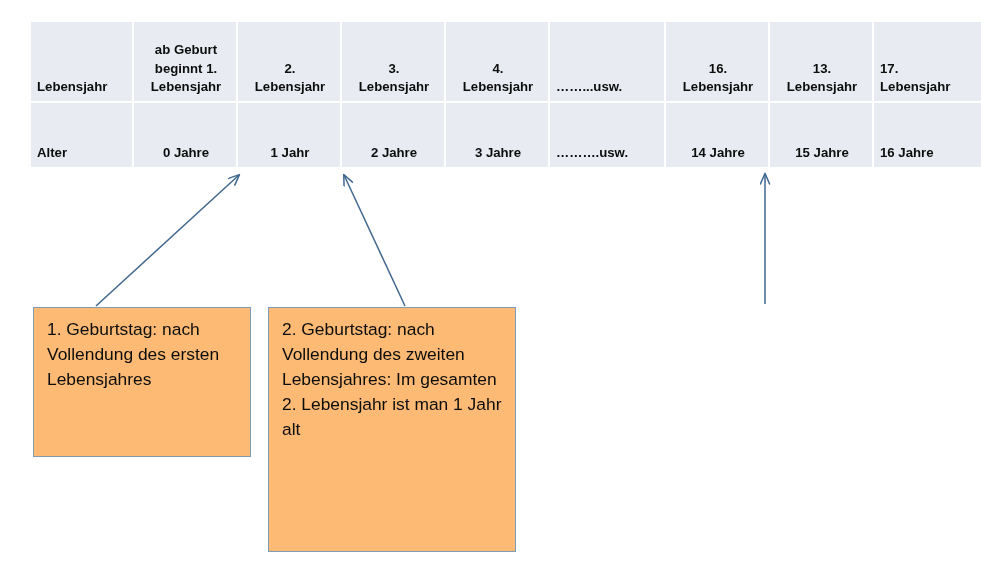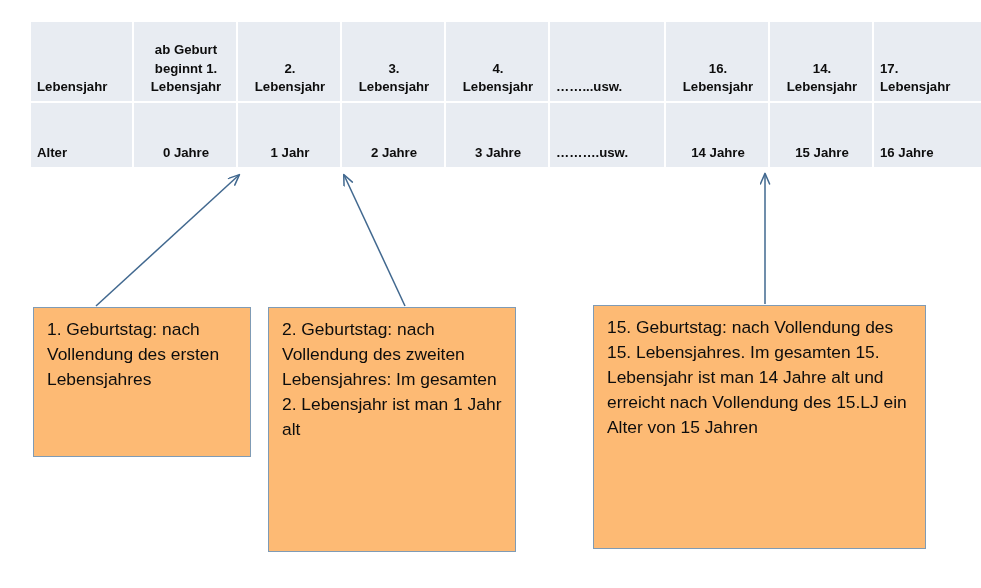--- a/index.html
+++ b/index.html
@@ -99,21 +99,21 @@
 Lebensjahr</td>
         <td class="col-cell">2.
 Lebensjahr</td>
         <td class="col-cell">3.
 Lebensjahr</td>
         <td class="col-cell">4.
 Lebensjahr</td>
         <td class="col-usw">……...usw.</td>
         <td class="col-cell">16.
 Lebensjahr</td>
-        <td class="col-cell">14.
+        <td class="col-cell">13.
 Lebensjahr</td>
         <td class="col-last">17.
 Lebensjahr</td>
       </tr>
       <tr class="row-alter">
         <td class="col-label row-label">Alter</td>
         <td class="col-cell">0 Jahre</td>
         <td class="col-cell">1 Jahr</td>
         <td class="col-cell">2 Jahre</td>
         <td class="col-cell">3 Jahre</td>
@@ -133,15 +133,14 @@
     </defs>
     <line x1="96" y1="306" x2="239" y2="175" stroke="#41688f" stroke-width="1.5" marker-end="url(#ah)"></line>
     <line x1="405" y1="306" x2="344" y2="175" stroke="#41688f" stroke-width="1.5" marker-end="url(#ah)"></line>
     <line x1="765" y1="304" x2="765" y2="174" stroke="#41688f" stroke-width="1.5" marker-end="url(#ah)"></line>
   </svg>
 
   <div class="callout" id="callout-1">1. Geburtstag: nach Vollendung des ersten Lebensjahres</div>
 
   <div class="callout" id="callout-2">2. Geburtstag: nach Vollendung  des zweiten Lebensjahres: Im gesamten 2. Lebensjahr ist man 1 Jahr alt</div>
 
-  <div class="callout" id="callout-3">15. Geburtstag: nach Vollendung  des 15. Lebensjahres. Im gesamten 15. Lebensjahr ist man 14 Jahre alt und  erreicht nach Vollendung des 15.LJ ein Alter von 15 Jahren</div>
 
 </div>
 
 </body></html>

